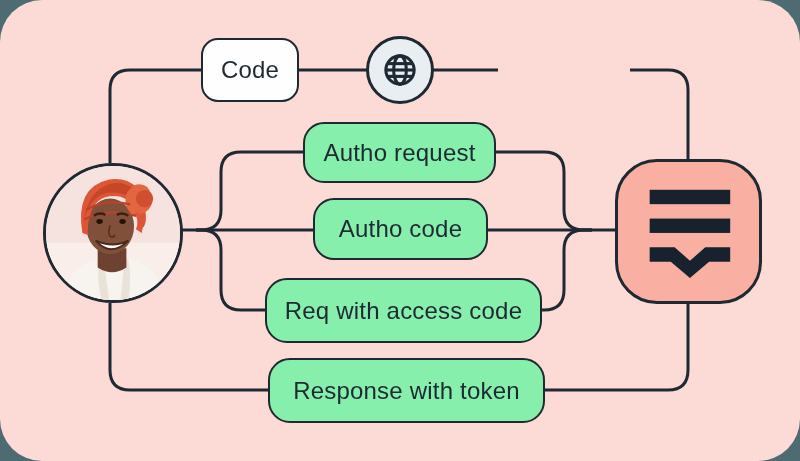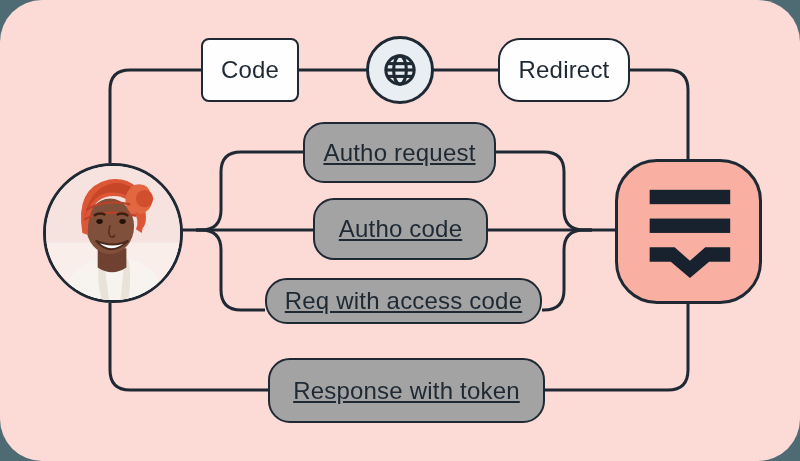--- a/index.html
+++ b/index.html
@@ -36,27 +36,27 @@
     justify-content: center;
     border: 2.5px solid #1e2934;
     color: #1e2934;
     font-size: 24px;
     font-weight: 500;
     letter-spacing: 0.2px;
     box-sizing: border-box;
     white-space: nowrap;
   }
   .node.white { background: #fefefe; }
-  .node.gray  { background: #a3a3a3; text-decoration: underline; }
+  .node.gray  { background: #86efac; }
 
-  .node-code      { left: 201px; top: 38px;  width: 98px;  height: 64px; border-radius: 8px; }
+  .node-code      { left: 201px; top: 38px;  width: 98px;  height: 64px; border-radius: 17px; }
   .node-redirect  { left: 498px; top: 38px;  width: 132px; height: 64px; border-radius: 22px; }
   .node-autho     { left: 303px; top: 122px; width: 193px; height: 61px; border-radius: 21px; }
   .node-access    { left: 313px; top: 198px; width: 175px; height: 62px; border-radius: 21px; }
-  .node-req       { left: 265px; top: 278px; width: 277px; height: 46px; border-radius: 22px; }
+  .node-req       { left: 265px; top: 278px; width: 277px; height: 65px; border-radius: 22px; }
   .node-response  { left: 268px; top: 358px; width: 277px; height: 65px; border-radius: 22px; }
 
   .globe-badge {
     position: absolute;
     left: 366px; top: 36px;
     width: 68px; height: 68px;
     background: #e9eef2;
     border: 3px solid #1e2934;
     border-radius: 50%;
     box-sizing: border-box;
@@ -155,23 +155,20 @@
     <svg width="141" height="139" viewBox="0 0 147 145">
       <rect x="33" y="29" width="84" height="15" fill="#18222e"></rect>
       <rect x="33" y="59" width="84" height="15" fill="#18222e"></rect>
       <path d="M33,89 H59 L75,103 L91,89 H117 V104 H95 L75,121 L55,104 H33 Z" fill="#18222e"></path>
     </svg>
   </div>
 
   <div class="node white node-code">
     <span>Code</span>
   </div>
-  <div class="node white node-redirect">
-    <span>Redirect</span>
-  </div>
   <div class="node gray node-autho">
     <span>Autho request</span>
   </div>
   <div class="node gray node-access">
     <span>Autho code</span>
   </div>
   <div class="node gray node-req">
     <span>Req with access code</span>
   </div>
   <div class="node gray node-response">

